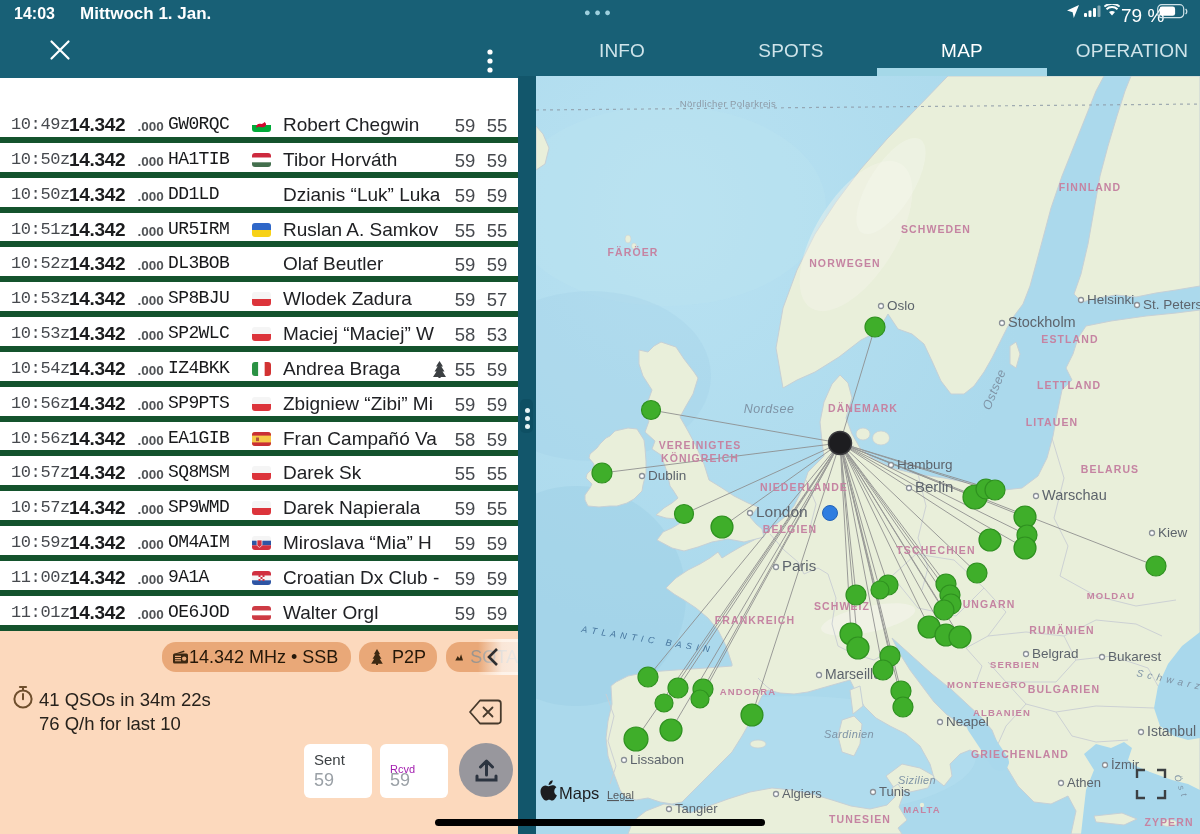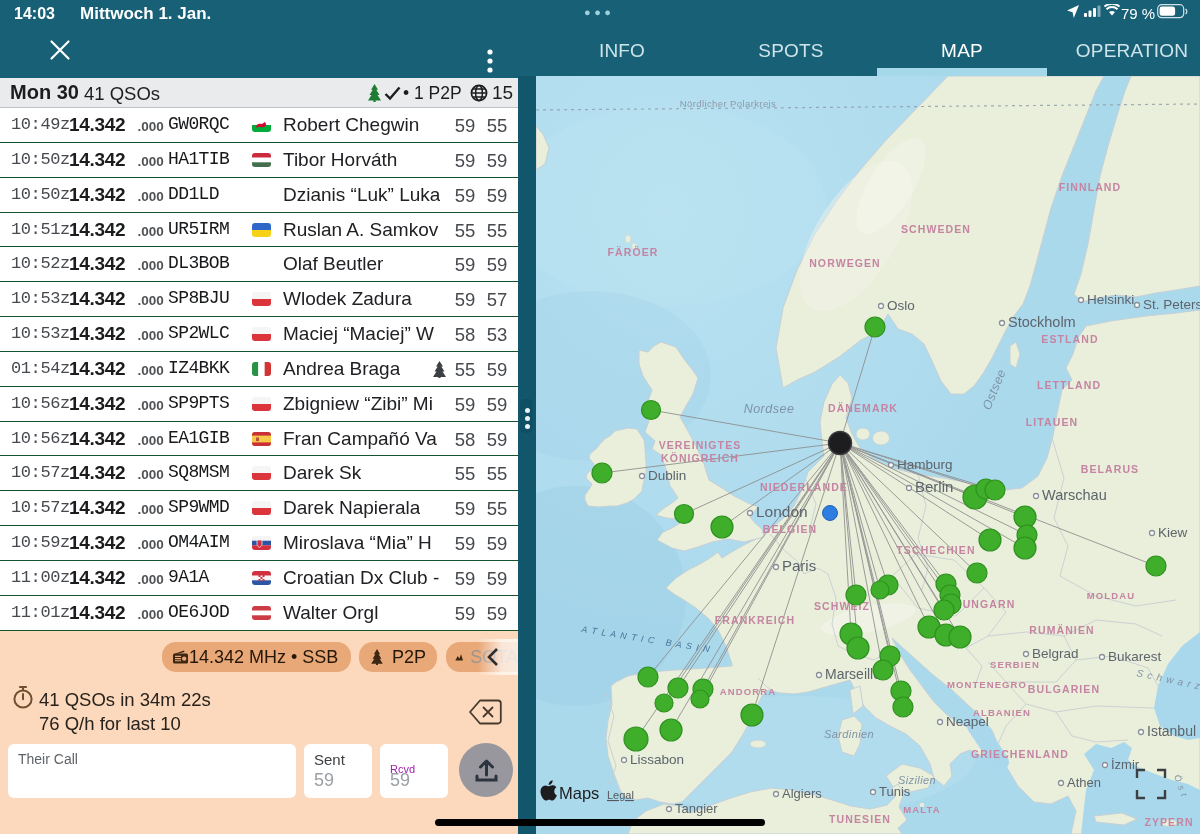--- a/index.html
+++ b/index.html
@@ -17,21 +17,21 @@
   #title { position:absolute; left:90px; top:31px; width:338px; text-align:center; color:#fff;
            font-family:"Liberation Serif", serif; font-weight:bold; font-size:20px; white-space:nowrap; }
   #subtitle { position:absolute; left:25px; top:59px; width:430px; text-align:center; color:#eef6f8;
               font-size:12.8px; white-space:nowrap; overflow:hidden; }
 
   
   #panel { position:absolute; left:0; top:78px; width:518px; height:756px; background:#fff; }
   #loghead { position:absolute; left:0; top:0; width:518px; height:30px; background:#e9ebed;
              border-bottom:1px solid #bfc2c6; }
   #rows { position:absolute; left:0; top:30px; width:518px; }
-  .row { position:relative; width:518px; height:34.85px; border-bottom:1px solid #14532d; background:#fff; }
+  .row { position:relative; width:518px; height:34.85px; border-bottom:6px solid #14532d; background:#fff; }
   .t  { position:absolute; left:11px; top:7px; font-family:"Liberation Mono", monospace; font-size:17px;
         letter-spacing:-0.4px; color:#46494e; }
   .f1 { position:absolute; left:69px; top:6px; font-size:19px; font-weight:bold; color:#1b1c1e; letter-spacing:-0.3px;}
   .f2 { position:absolute; left:137.5px; top:11px; font-size:13.5px; font-weight:bold; color:#505356; }
   .c  { position:absolute; left:168px; top:6px; font-family:"Liberation Mono", monospace; font-size:18px;
         letter-spacing:-0.6px; color:#17181a; }
   .fl { position:absolute; left:252px; top:10px; width:19px; height:14px; border-radius:3px; overflow:hidden; }
   .n  { position:absolute; left:283px; top:6px; font-size:19px; color:#202124; white-space:nowrap; max-width:170px; overflow:hidden;}
   .s1 { position:absolute; left:452px; top:7px; width:26px; text-align:center; font-size:18.5px; color:#46494e; }
   .s2 { position:absolute; left:484px; top:7px; width:26px; text-align:center; font-size:18.5px; color:#46494e; }
@@ -73,21 +73,21 @@
       <rect x="0" y="8" width="3" height="4" rx="1" fill="#fff"></rect>
       <rect x="4.5" y="5.5" width="3" height="6.5" rx="1" fill="#fff"></rect>
       <rect x="9" y="3" width="3" height="9" rx="1" fill="#fff"></rect>
       <rect x="13.5" y="0.5" width="3" height="11.5" rx="1" fill="#fff" opacity="0.45"></rect>
     </svg>
   <svg class="abs" style="left:1104px;top:4px;" width="16" height="12" viewBox="0 0 16 12">
       <path d="M8 11.4 L11 8.1 a5 5 0 0 0 -6 0 Z" fill="#fff"></path>
       <path d="M2.5 5.2 a8.2 8.2 0 0 1 11 0" stroke="#fff" stroke-width="2" fill="none"></path>
       <path d="M0.4 2.6 a11.5 11.5 0 0 1 15.2 0" stroke="#fff" stroke-width="2" fill="none" opacity="0.95"></path>
     </svg>
-  <span style="position:absolute;left:1121px;top:5px;color:#fff;font-size:15px;text-align:right;">79 %</span>
+  <span style="position:absolute;left:1121px;top:5px;color:#fff;font-size:19px;text-align:right;">79 %</span>
   <svg class="abs" style="left:1157px;top:4px;" width="31" height="15" viewBox="0 0 31 15">
       <rect x="0.7" y="0.7" width="26" height="13" rx="4" stroke="#cfe2e8" stroke-width="1.2" fill="none"></rect>
       <rect x="2.6" y="2.6" width="15.5" height="9.2" rx="2.4" fill="#fff"></rect>
       <path d="M28.6 5 a3.2 3.2 0 0 1 0 5" stroke="#cfe2e8" stroke-width="1.3" fill="none"></path>
     </svg>
 
   <svg class="abs" style="left:49px;top:39px;" width="22" height="22">
       <path d="M2.5 2.5 L19.5 19.5 M19.5 2.5 L2.5 19.5" stroke="#fff" stroke-width="2.2" stroke-linecap="round"></path>
     </svg>
 
@@ -99,37 +99,20 @@
   <div id="tabs">
     <span class="tab" style="left:92px;">INFO</span>
     <span class="tab" style="left:261px;">SPOTS</span>
     <span class="tab active" style="left:432px;">MAP</span>
     <span class="tab" style="left:602px;">OPERATION</span>
   </div>
   <div id="tabline"></div>
 </div>
 
 <div id="panel">
-  <div id="loghead">
-    <span style="position:absolute;left:10px;top:3px;font-size:20px;font-weight:bold;color:#1c1d1f;">Mon 30</span>
-    <span style="position:absolute;left:84px;top:5px;font-size:18.5px;color:#1c1d1f;">41 QSOs</span>
-    <svg style="position:absolute;left:367px;top:6px;" width="15" height="18" viewBox="0 0 15 18">
-        <path d="M7.5 0 L11 5.8 L9.3 5.8 L12.5 11 L10.5 11 L14 16.5 L8.6 16.5 L8.6 18 L6.4 18 L6.4 16.5 L1 16.5 L4.5 11 L2.5 11 L5.7 5.8 L4 5.8 Z" fill="#1e7d32"></path>
-      </svg>
-    <svg style="position:absolute;left:384px;top:8px;" width="17" height="15">
-        <path d="M1.5 8 L6 12.5 L15.5 1.5" stroke="#1c1d1f" stroke-width="2.4" fill="none"></path>
-      </svg>
-    <span style="position:absolute;left:403px;top:5px;font-size:17.5px;color:#1c1d1f;">• 1 P2P</span>
-    <svg style="position:absolute;left:470px;top:6px;" width="18" height="18" viewBox="0 0 18 18">
-        <circle cx="9" cy="9" r="7.6" stroke="#1c1d1f" stroke-width="1.7" fill="none"></circle>
-        <ellipse cx="9" cy="9" rx="3.4" ry="7.6" stroke="#1c1d1f" stroke-width="1.5" fill="none"></ellipse>
-        <path d="M1.6 9 H16.4 M3 5 H15 M3 13 H15" stroke="#1c1d1f" stroke-width="1.4"></path>
-      </svg>
-    <span style="position:absolute;left:492px;top:4px;font-size:19px;color:#1c1d1f;">15</span>
-  </div>
   <div id="rows">
 <div class="row">
         <span class="t">10:49z</span>
         <span class="f1">14.342</span>
         <span class="f2">.000</span>
         <span class="c">GW0RQC</span>
         <span class="fl"><svg width="19" height="14">
             <rect width="19" height="7" fill="#fff"></rect>
             <rect y="7" width="19" height="7" fill="#00ab39"></rect>
             <path d="M4.2 8.6 C4.6 6.6 6.2 5.4 8.2 5.8 C10.2 6.1 11.8 5.5 12.4 4.1 C13.9 4.8 14.6 6.6 13.6 7.9 C12.3 9.5 9.9 9.3 8.1 8.9 C6.6 8.6 5.4 9.1 4.7 10 C4.3 9.6 4.1 9.1 4.2 8.6 Z" fill="#d30731"></path>
@@ -203,21 +186,21 @@
         <span class="c">SP2WLC</span>
         <span class="fl"><svg width="19" height="14">
             <rect width="19" height="7" fill="#f5f5f5"></rect>
             <rect y="7" width="19" height="7" fill="#dc343b"></rect>
           </svg></span>
         <span class="n">Maciej “Maciej” W</span>
         <span class="s1">58</span>
         <span class="s2">53</span>
       </div>
 <div class="row">
-        <span class="t">01:54z</span>
+        <span class="t">10:54z</span>
         <span class="f1">14.342</span>
         <span class="f2">.000</span>
         <span class="c">IZ4BKK</span>
         <span class="fl"><svg width="19" height="14">
             <rect width="6.33" height="14" fill="#2a9244"></rect>
             <rect x="6.33" width="6.33" height="14" fill="#fff"></rect>
             <rect x="12.66" width="6.34" height="14" fill="#d23333"></rect>
           </svg></span>
         <span class="n">Andrea Braga</span>
         <span class="rowtree"><svg width="15" height="17" viewBox="0 0 15 17">
@@ -368,23 +351,20 @@
       <path d="M11 2.5 V5" stroke="#6f4f2d" stroke-width="2"></path>
     </svg>
   <div id="stats1">41 QSOs in 34m 22s</div>
   <div id="stats2">76 Q/h for last 10</div>
 
   <svg style="position:absolute;left:468px;top:67px;" width="35" height="28" viewBox="0 0 35 28">
       <path d="M12 2.5 H30 a2.8 2.8 0 0 1 2.8 2.8 V22.7 a2.8 2.8 0 0 1 -2.8 2.8 H12 L2 14 Z" stroke="#473a2c" stroke-width="1.8" fill="none" stroke-linejoin="round"></path>
       <path d="M15.5 9.5 L24.5 18.5 M24.5 9.5 L15.5 18.5" stroke="#473a2c" stroke-width="1.8" stroke-linecap="round"></path>
     </svg>
 
-  <div class="field" style="left:8px;width:288px;">
-      <span class="flabel">Their Call</span>
-    </div>
   <div class="field" style="left:304px;width:68px;text-align:center;">
       <span class="flabel" style="color:#3c4043;font-size:15px;">Sent</span>
       <span class="fval">59</span>
     </div>
   <div class="field" style="left:380px;width:68px;">
       <span class="flabel" style="color:#a21caf;font-size:11px;margin-top:12px;">Rcvd</span>
       <span class="fval">59</span>
     </div>
 
   <div style="position:absolute;left:459px;top:112px;width:54px;height:54px;border-radius:50%;background:#98979d;"></div>

